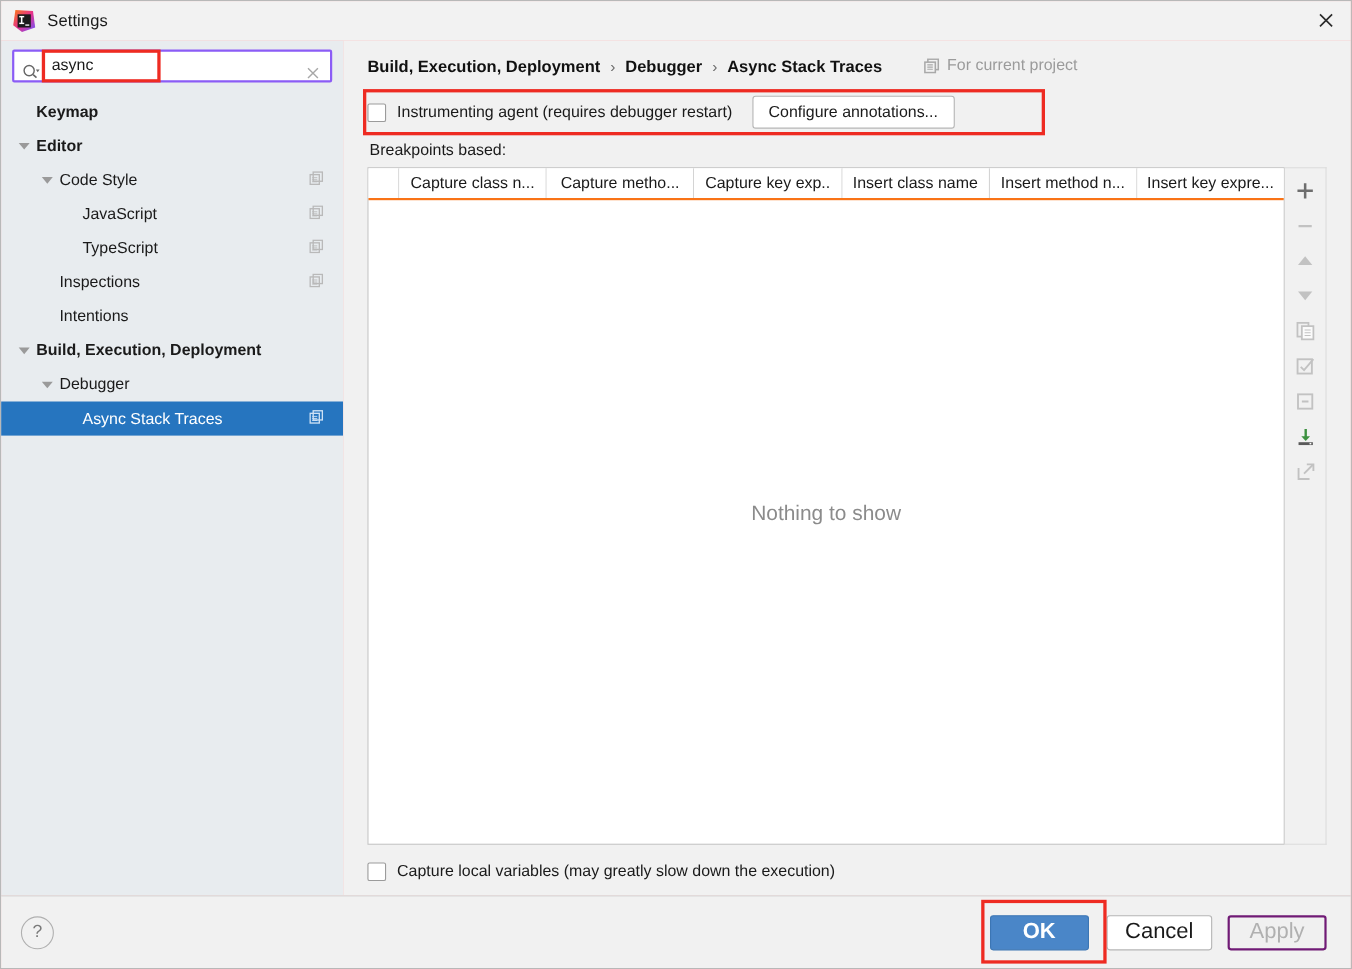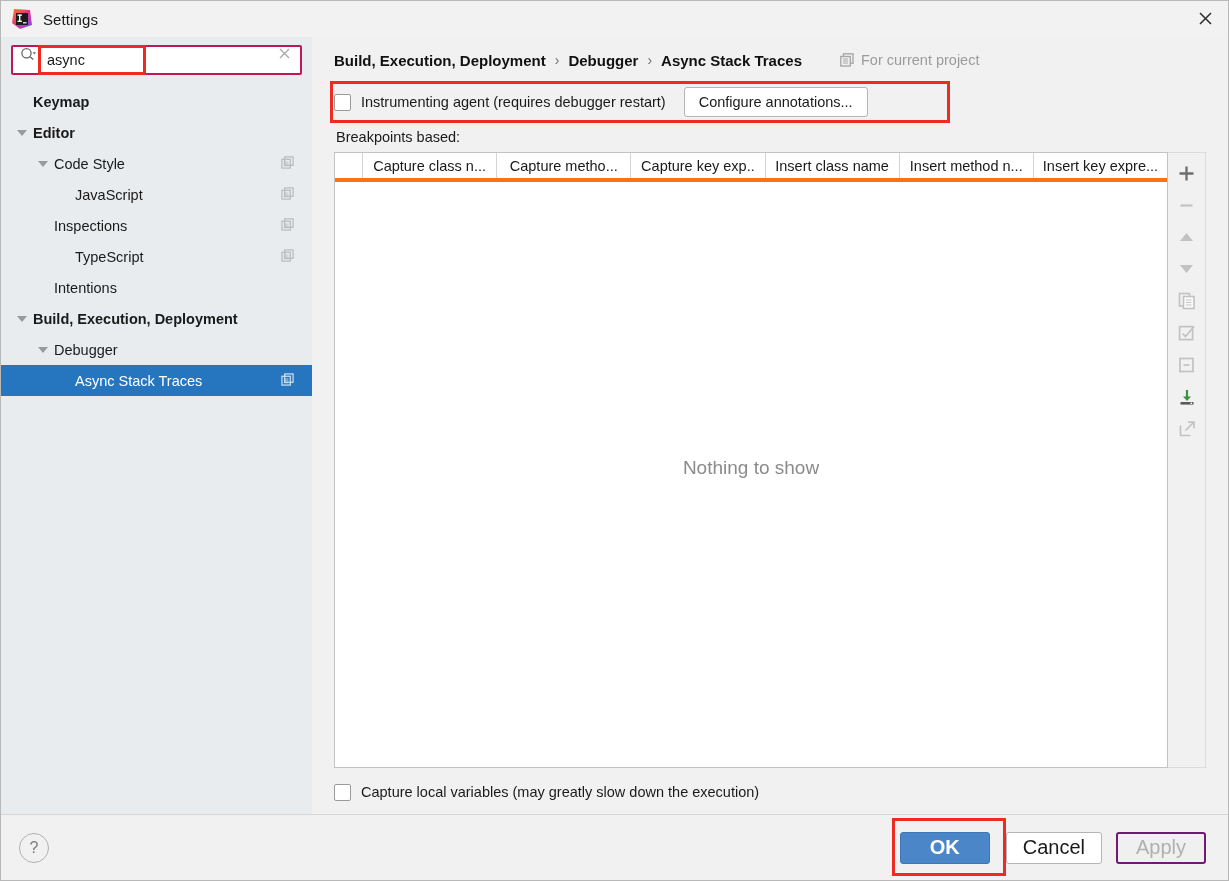--- a/index.html
+++ b/index.html
@@ -46,23 +46,23 @@
     width: 311px; flex: 0 0 311px;
     background: #e8ecef;
     display: flex; flex-direction: column;
     position: relative;
   }
   .search-wrap { padding: 8px 10px 6px 10px; }
   .search-box {
     position: relative;
     height: 30px;
     background: #ffffff;
-    border: 2px solid #be185d;
+    border: 2px solid #8b5cf6;
     border-radius: 2px;
-    display: flex; align-items: flex-start;
+    display: flex; align-items: flex-end;
   }
   .search-icon { margin-left: 7px; flex: 0 0 auto; display:flex; }
   .search-input-holder { position: relative; flex: 1 1 auto; height: 100%; }
   .search-value {
     position: absolute; left: 10px; top: 50%; transform: translateY(-50%);
     font-size: 14.5px; color: #1a1a1a; white-space: nowrap;
   }
   .search-hl {
     position: absolute; left: 1px; top: -2px;
     width: 108px; height: 30px;
@@ -138,21 +138,21 @@
   }
 
   .bp-label { font-size: 14.5px; color: #1a1a1a; margin: 4px 0 7px 2px; }
 
   .table-area { flex: 1 1 auto; display: flex; min-height: 0; padding-bottom: 2px; }
   .table-box {
     flex: 1 1 auto; min-width: 0;
     border: 1px solid #c3c3c3; background: #ffffff;
     display: flex; flex-direction: column;
   }
-  .thead { display: flex; height: 29px; flex: 0 0 29px; border-bottom: 4px solid #f97316; }
+  .thead { display: flex; height: 29px; flex: 0 0 29px; border-bottom: 2px solid #f97316; }
   .th {
     font-size: 14.5px; color: #1a1a1a;
     display: flex; align-items: center; justify-content: center;
     border-right: 1px solid #d4d4d4;
     overflow: hidden; white-space: nowrap;
     background: #ffffff;
   }
   .th:last-child { border-right: none; }
   .th.spacer { flex: 0 0 28px; }
   .th.col { flex: 1 1 0; min-width: 0; }
@@ -284,32 +284,32 @@
           </div>
           <div class="tree-row" style="padding-left: 58px;">
             <span class="twisty hidden"></span>
             <span class="tree-label">JavaScript</span>
             <span class="copy-badge"><svg width="13" height="13" viewBox="0 0 14 14">
                 <rect x="4" y="1" width="9" height="9" fill="none" stroke="#b9b9b9" stroke-width="1.3"></rect>
                 <rect x="1" y="3.5" width="9" height="9.5" fill="none" stroke="#b9b9b9" stroke-width="1.3"></rect>
                 <path d="M3 6.5 H8 M3 8.5 H8 M3 10.5 H8" stroke="#b9b9b9" stroke-width=".9"></path>
               </svg></span>
           </div>
-          <div class="tree-row" style="padding-left: 37px;">
-            <span class="twisty hidden"></span>
-            <span class="tree-label">Inspections</span>
+          <div class="tree-row" style="padding-left: 58px;">
+            <span class="twisty hidden"></span>
+            <span class="tree-label">TypeScript</span>
             <span class="copy-badge"><svg width="13" height="13" viewBox="0 0 14 14">
                 <rect x="4" y="1" width="9" height="9" fill="none" stroke="#b9b9b9" stroke-width="1.3"></rect>
                 <rect x="1" y="3.5" width="9" height="9.5" fill="none" stroke="#b9b9b9" stroke-width="1.3"></rect>
                 <path d="M3 6.5 H8 M3 8.5 H8 M3 10.5 H8" stroke="#b9b9b9" stroke-width=".9"></path>
               </svg></span>
           </div>
-          <div class="tree-row" style="padding-left: 58px;">
-            <span class="twisty hidden"></span>
-            <span class="tree-label">TypeScript</span>
+          <div class="tree-row" style="padding-left: 37px;">
+            <span class="twisty hidden"></span>
+            <span class="tree-label">Inspections</span>
             <span class="copy-badge"><svg width="13" height="13" viewBox="0 0 14 14">
                 <rect x="4" y="1" width="9" height="9" fill="none" stroke="#b9b9b9" stroke-width="1.3"></rect>
                 <rect x="1" y="3.5" width="9" height="9.5" fill="none" stroke="#b9b9b9" stroke-width="1.3"></rect>
                 <path d="M3 6.5 H8 M3 8.5 H8 M3 10.5 H8" stroke="#b9b9b9" stroke-width=".9"></path>
               </svg></span>
           </div>
           <div class="tree-row" style="padding-left: 37px;">
             <span class="twisty hidden"></span>
             <span class="tree-label">Intentions</span>
           </div>

